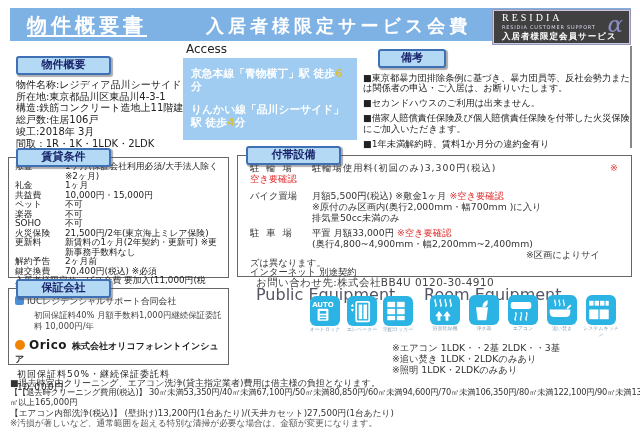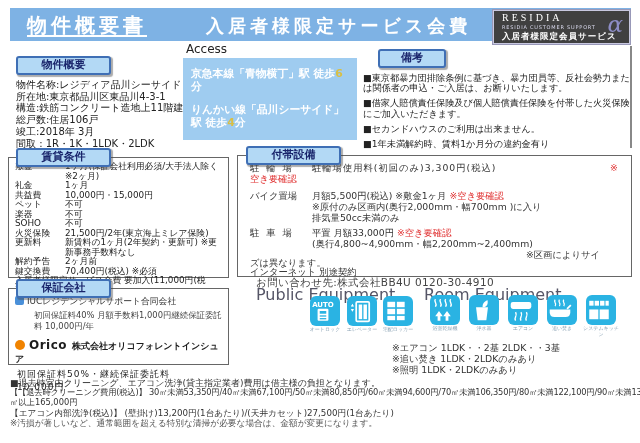--- a/index.html
+++ b/index.html
@@ -98,22 +98,22 @@
     <div>所在地:東京都品川区東品川4-3-1</div>
     <div>構造:鉄筋コンクリート造地上11階建</div>
     <div>総戸数:住居106戸</div>
     <div>竣工:2018年 3月</div>
     <div>間取 : 1R・1K・1LDK・2LDK</div>
   </div>
 
   <div class="sec-h" style="left:378px;top:49px;width:68px">備考</div>
   <div class="remarks">
     <div>■東京都暴力団排除条例に基づき、暴力団員等、反社会勢力または関係者の申込・ご入居は、お断りいたします。</div>
+    <div>■セカンドハウスのご利用は出来ません。</div>
     <div>■借家人賠償責任保険及び個人賠償責任保険を付帯した火災保険にご加入いただきます。</div>
-    <div>■セカンドハウスのご利用は出来ません。</div>
     <div>■1年未満解約時、賃料1か月分の違約金有り</div>
   </div>
   <div class="remarks-border"></div>
 
   <div class="sec-h" style="left:16px;top:148px;width:95px">賃貸条件</div>
   <div class="bbox" style="left:8px;top:157px;width:221px;height:121px">
     <div class="r-body">
       <div class="r-row">
           <span class="r-lab">敷金</span>
           <span class="r-val">1ヶ月(保証会社利用必須/大手法人除く※2ヶ月)</span>

